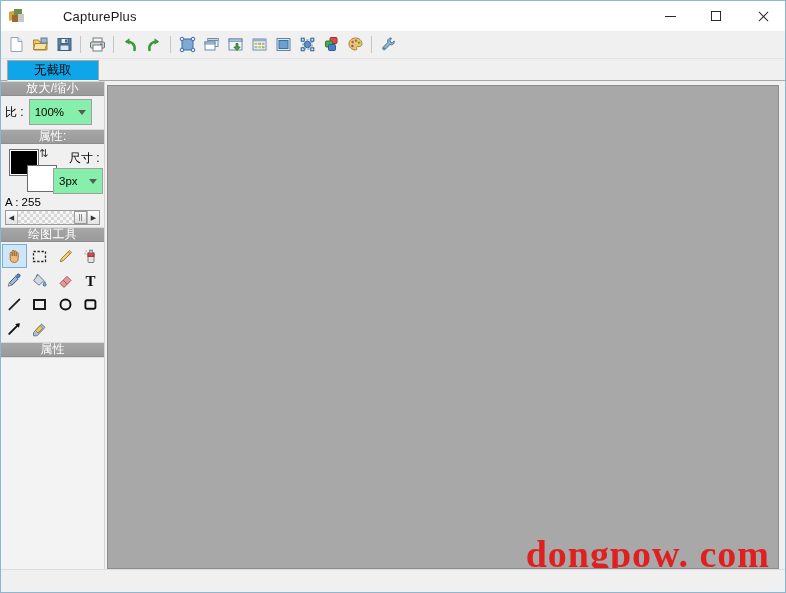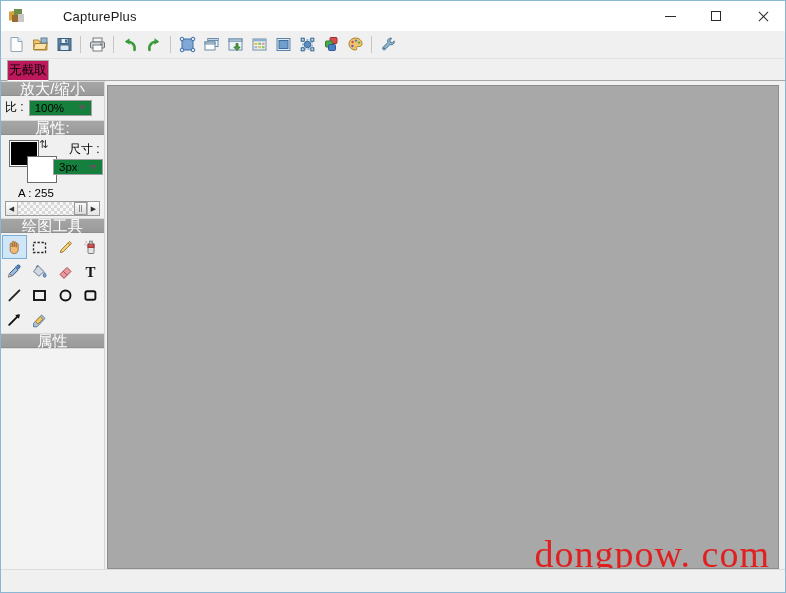--- a/index.html
+++ b/index.html
@@ -55,60 +55,60 @@
   .tb{
     width:24px;height:23px;display:flex;align-items:center;justify-content:center;flex:none;
   }
   .tb-sep{width:1px;height:17px;background:#c6c6c6;margin:0 4px;flex:none;}
   
   .tabstrip{
     height:21px;min-height:21px;background:#f0f0f0;display:flex;align-items:flex-end;
     padding-left:6px;border-bottom:1px solid #a8a8a8;
   }
   .tab{
-    height:19px;line-height:19px;padding:0 1px;font-size:12.5px;
-    background:#be185d;border:1px solid #a8a8a8;border-bottom:1px solid #fbfbfb;
+    height:19px;line-height:19px;padding:0 26px;font-size:12.5px;
+    background:#0ea5e9;border:1px solid #a8a8a8;border-bottom:1px solid #fbfbfb;
     margin-bottom:-1px;
   }
   
   .body{flex:1;display:flex;min-height:0;background:#f0f0f0;}
   .sidebar{
     width:103px;min-width:103px;background:#f0f0f0;
     display:flex;flex-direction:column;border-right:1px solid #d4d4d4;
   }
   .sect-head{
-    height:13px;line-height:13px;text-align:center;font-size:15px;color:#ffffff;
+    height:13px;line-height:13px;text-align:center;font-size:12px;color:#ffffff;
     background:linear-gradient(#a6a6a6,#9a9a9a);border-top:1px solid #d9d9d9;
     border-bottom:1px solid #8e8e8e;letter-spacing:.3px;
   }
   .panel{background:#f0f0f0;padding:3px 4px 4px 4px;}
   .row{display:flex;align-items:center;gap:5px;}
   .lbl{font-size:12px;color:#000;white-space:nowrap;}
   .combo{
-    height:16px;background:#15803d;border:1px solid #a0a0a0;display:flex;align-items:center;
+    height:26px;background:#86efac;border:1px solid #a0a0a0;display:flex;align-items:center;
     justify-content:space-between;padding:0 2px 0 5px;font-size:11.5px;box-sizing:border-box;
   }
   .combo .cv{color:#000;}
   .chev{
     width:0;height:0;border-left:4px solid transparent;border-right:4px solid transparent;
     border-top:5px solid #5a5a5a;margin:0 3px;
   }
   
   .swatch-area{position:relative;height:44px;margin-top:2px;}
   .sw{position:absolute;border:1px solid #6b6b6b;}
   .sw.fg{left:4px;top:2px;width:28px;height:25px;background:#000;box-shadow:0 0 0 1px #fff inset;}
   .sw.bg{left:22px;top:18px;width:28px;height:25px;background:#fff;}
   .swap{
     position:absolute;left:34px;top:0px;width:12px;height:12px;color:#333;font-size:11px;
     line-height:12px;
   }
   .size-lbl{position:absolute;left:64px;top:3px;font-size:12px;}
   .size-combo{position:absolute;left:48px;top:21px;width:50px;}
   .alpha{padding:1px 4px 2px 4px;}
-  .alpha-text{font-size:11.5px;margin-bottom:2px;margin-left:13px;}
+  .alpha-text{font-size:11.5px;margin-bottom:2px;}
   .slider{
     height:13px;display:flex;align-items:stretch;border:1px solid #9a9a9a;background:#f4f4f4;
   }
   .sl-btn{
     width:11px;background:linear-gradient(#fdfdfd,#e4e4e4);border-right:1px solid #b8b8b8;
     display:flex;align-items:center;justify-content:center;font-size:7px;color:#333;
   }
   .sl-btn.r{border-right:none;border-left:1px solid #b8b8b8;}
   .sl-track{
     flex:1;position:relative;
@@ -134,21 +134,21 @@
   
   .canvas-wrap{
     flex:1;min-width:0;background:#f0f0f0;padding:4px 6px 0 2px;box-sizing:border-box;
     display:flex;flex-direction:column;
   }
   .canvas{
     flex:1;background:#a8a8a8;border:1px solid #8c8c8c;position:relative;overflow:hidden;
   }
   .watermark{
     position:absolute;right:8px;bottom:-8px;font-family:"Liberation Serif","DejaVu Serif",serif;
-    font-size:38px;color:#e02020;letter-spacing:1px;white-space:nowrap;
+    font-size:38px;color:#e02020;letter-spacing:1px;white-space:nowrap;font-weight:bold;
   }
   .statusbar{
     height:22px;min-height:22px;background:#f0f0f0;border-top:1px solid #dcdcdc;
   }
 </style>
 </head>
 <body>
 
 <div class="window">
 

